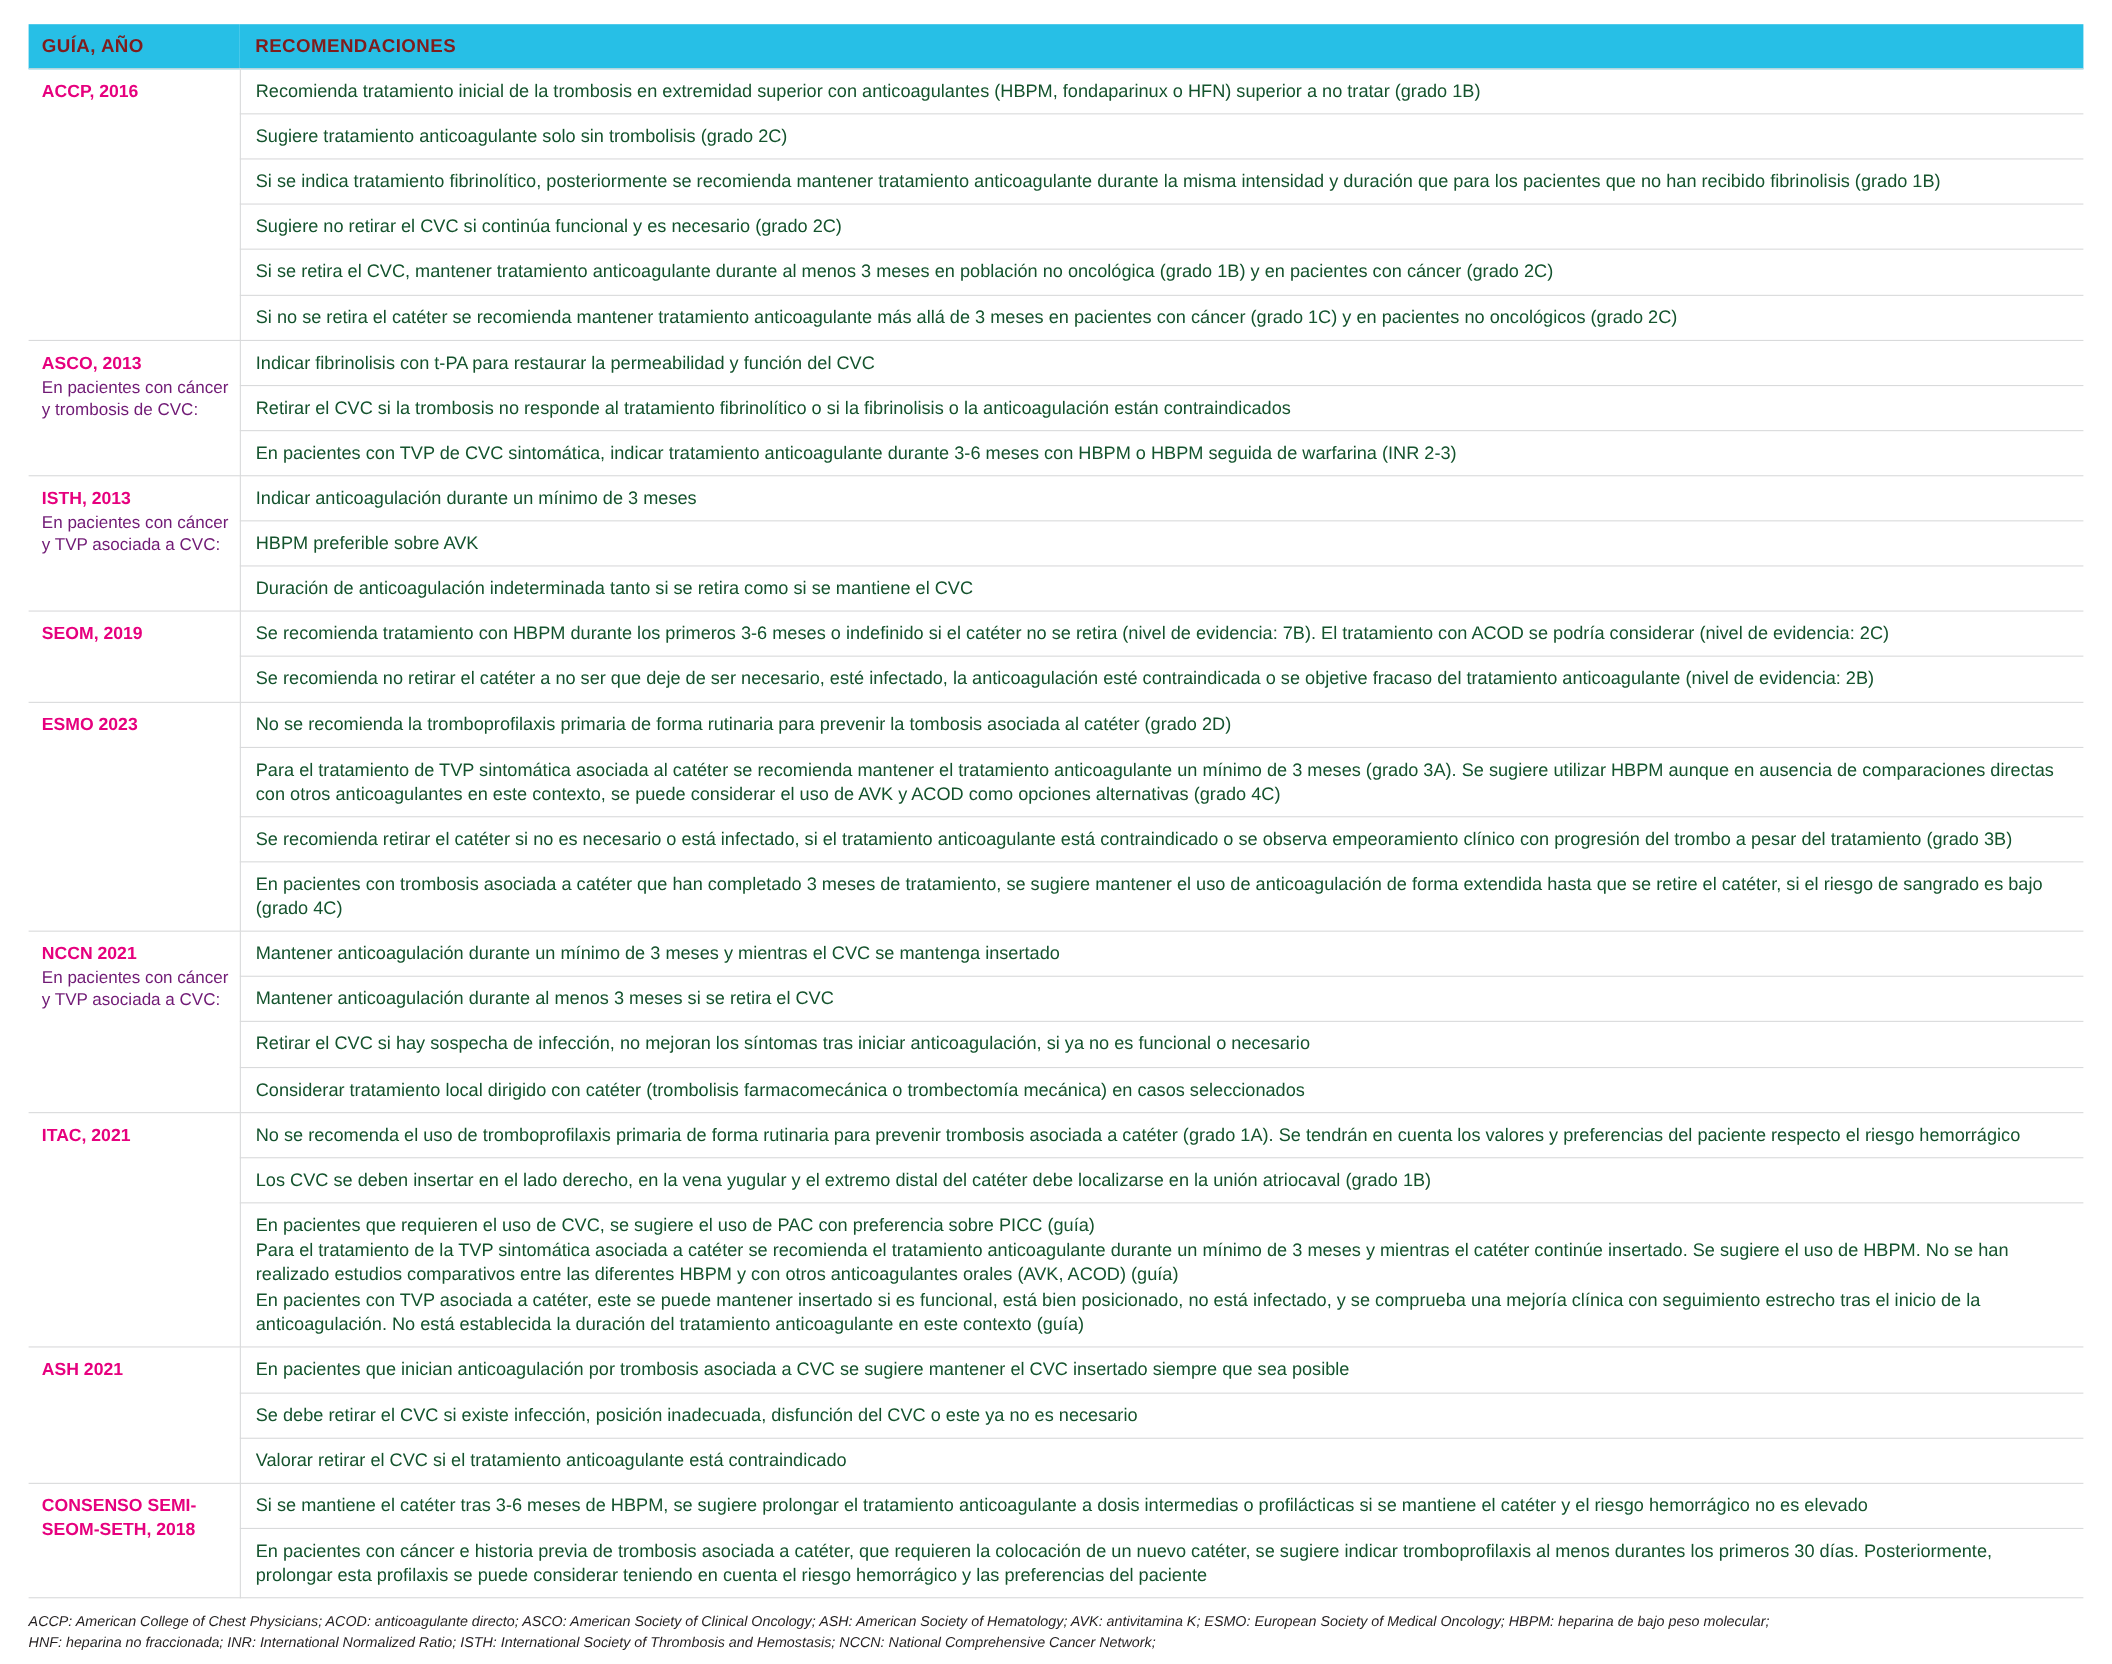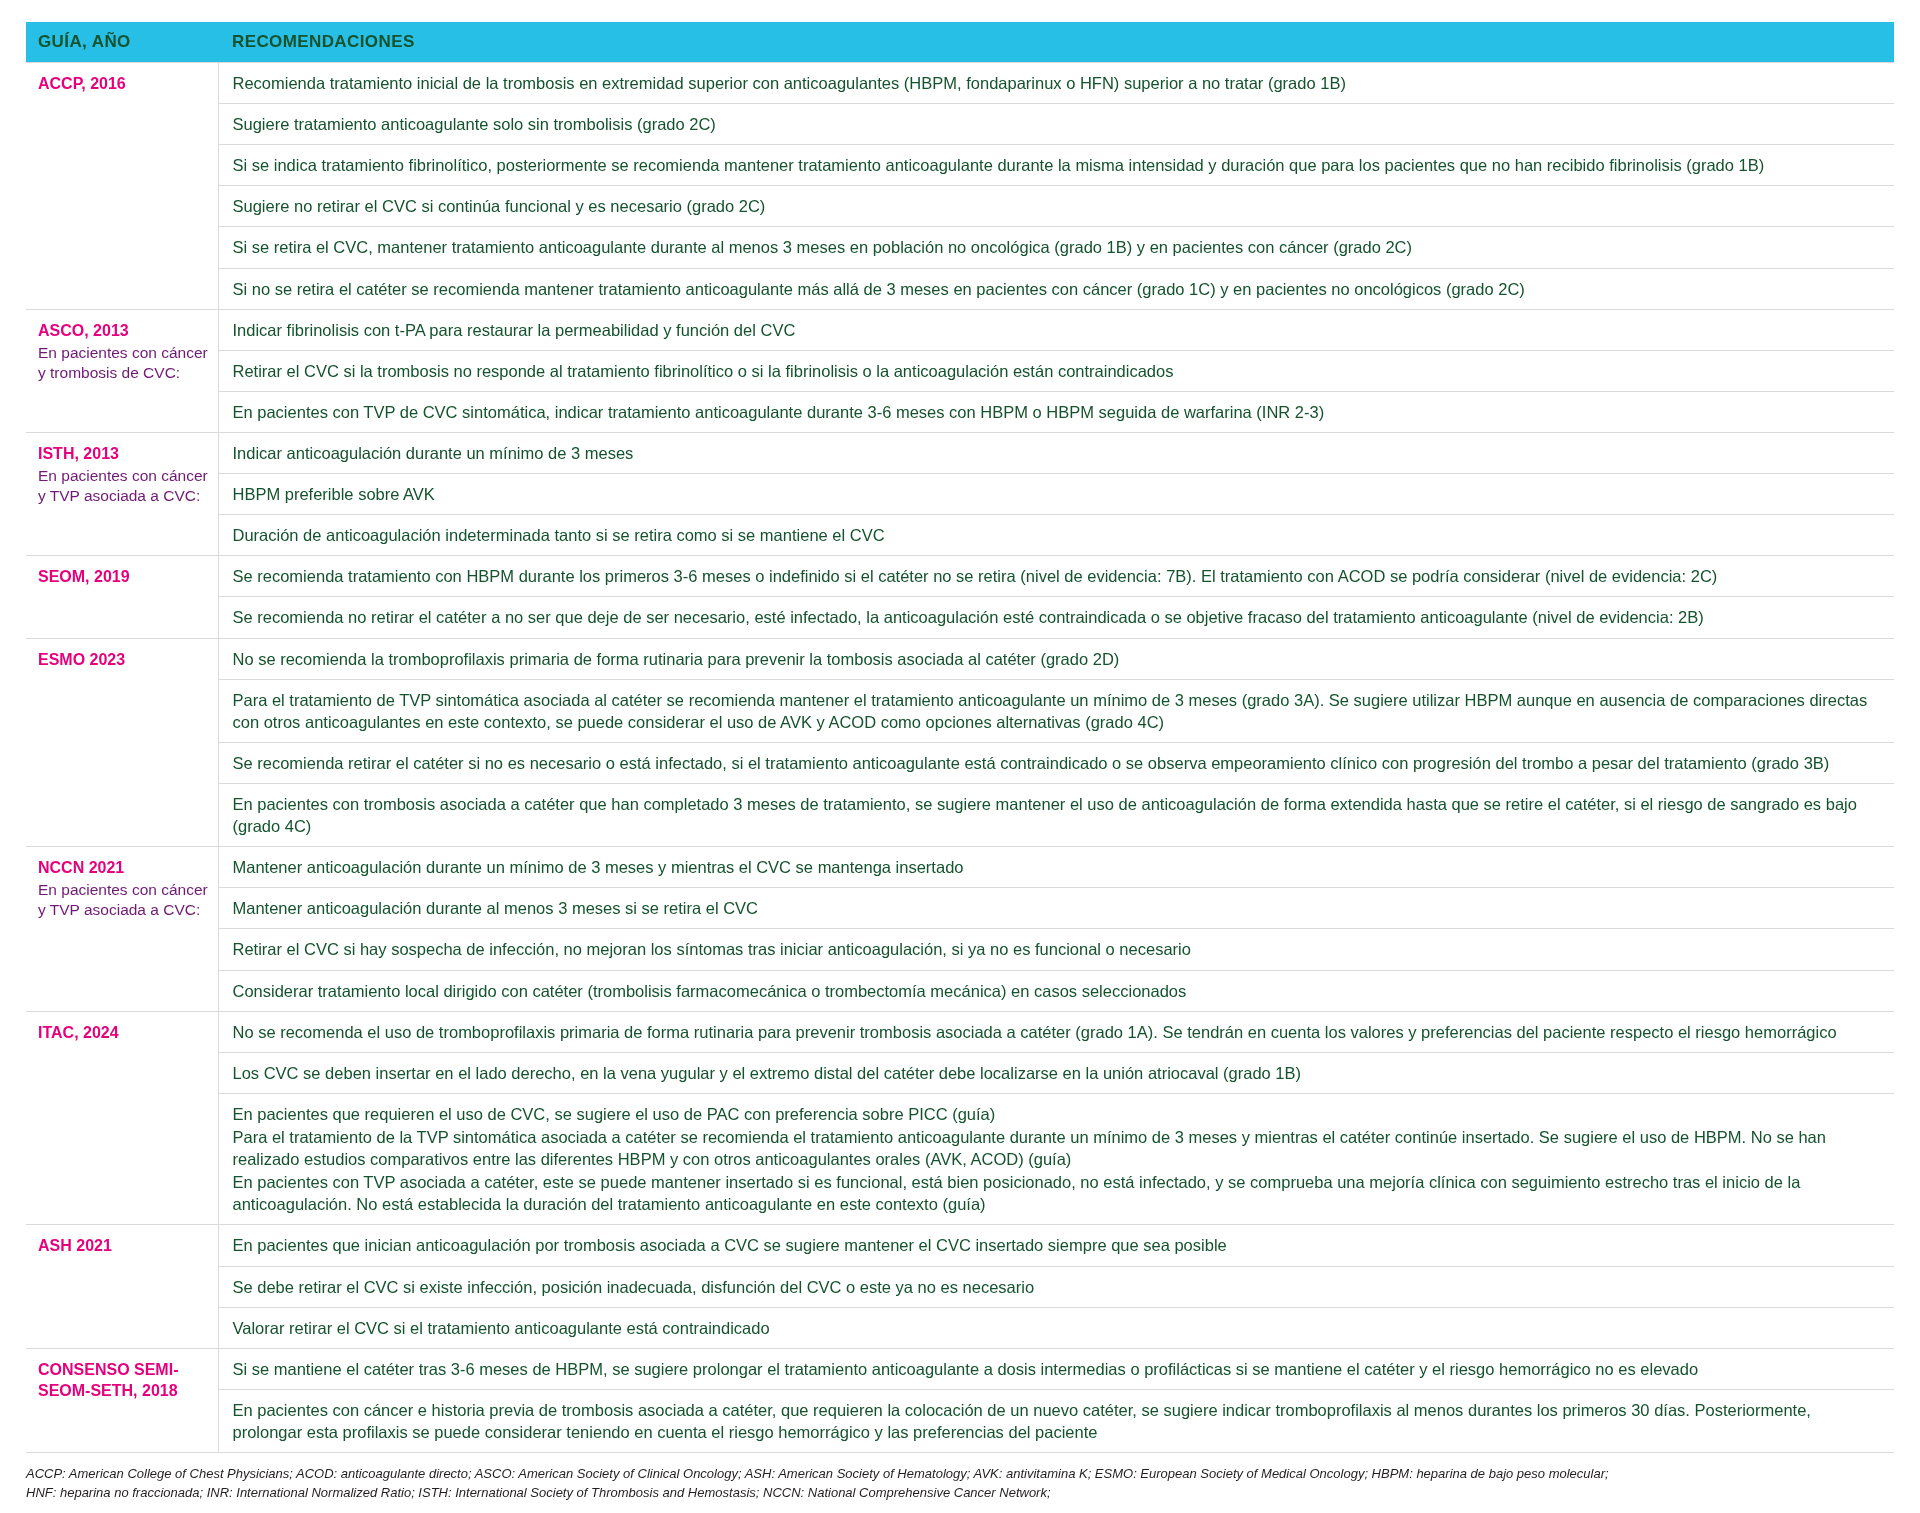--- a/index.html
+++ b/index.html
@@ -20,21 +20,21 @@
   table.guide-table {
     border-collapse: collapse;
     width: 100%;
     table-layout: fixed;
   }
   table.guide-table col.col-guide { width: 192px; }
   table.guide-table col.col-rec { width: auto; }
 
   thead th {
     background: #27bfe6;
-    color: #14532d;
+    color: #7f1d1d;
     text-align: left;
     font-size: 17px;
     font-weight: bold;
     letter-spacing: 0.4px;
     padding: 10px 10px 10px 12px;
     vertical-align: middle;
     border: none;
   }
   thead th.th-rec {
     padding-left: 14px;
@@ -218,21 +218,21 @@
           <td class="rec-cell">
             <p>Retirar el CVC si hay sospecha de infección, no mejoran los síntomas tras iniciar anticoagulación, si ya no es funcional o necesario</p>
           </td>
         </tr>
         <tr>
           <td class="rec-cell">
             <p>Considerar tratamiento local dirigido con catéter (trombolisis farmacomecánica o trombectomía mecánica) en casos seleccionados</p>
           </td>
         </tr>
         <tr>
-          <td class="guide-cell" rowspan="3"><span>ITAC, 2024</span></td>
+          <td class="guide-cell" rowspan="3"><span>ITAC, 2021</span></td>
           <td class="rec-cell">
             <p>No se recomenda el uso de tromboprofilaxis primaria de forma rutinaria para prevenir trombosis asociada a catéter (grado 1A). Se tendrán en cuenta los valores y preferencias del paciente respecto el riesgo hemorrágico</p>
           </td>
         </tr>
         <tr>
           <td class="rec-cell">
             <p>Los CVC se deben insertar en el lado derecho, en la vena yugular y el extremo distal del catéter debe localizarse en la unión atriocaval (grado 1B)</p>
           </td>
         </tr>
         <tr>

